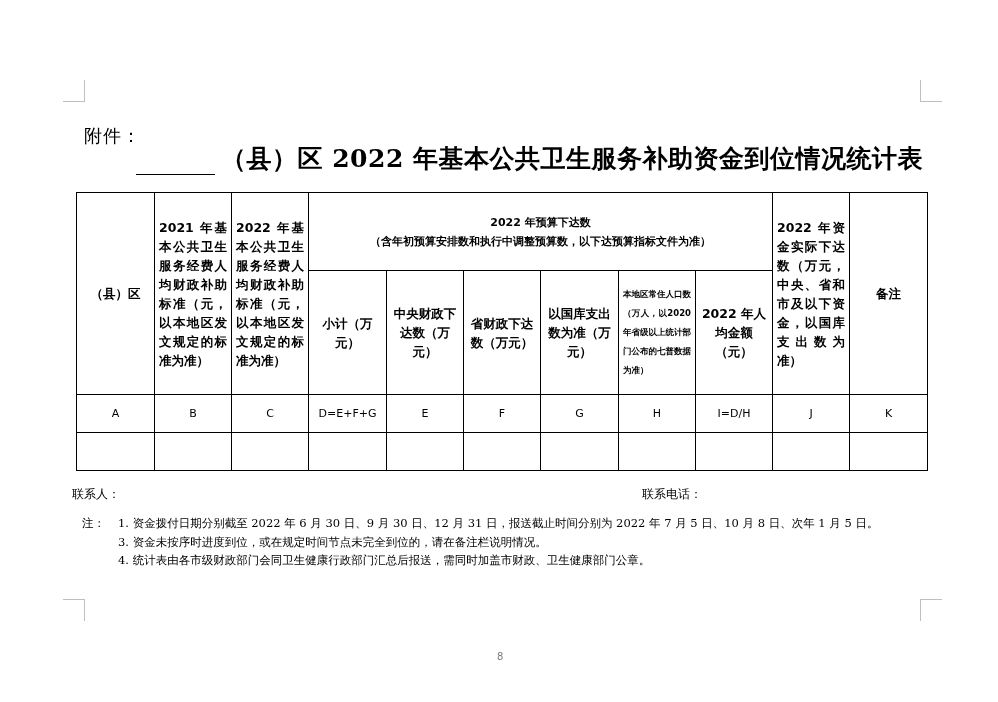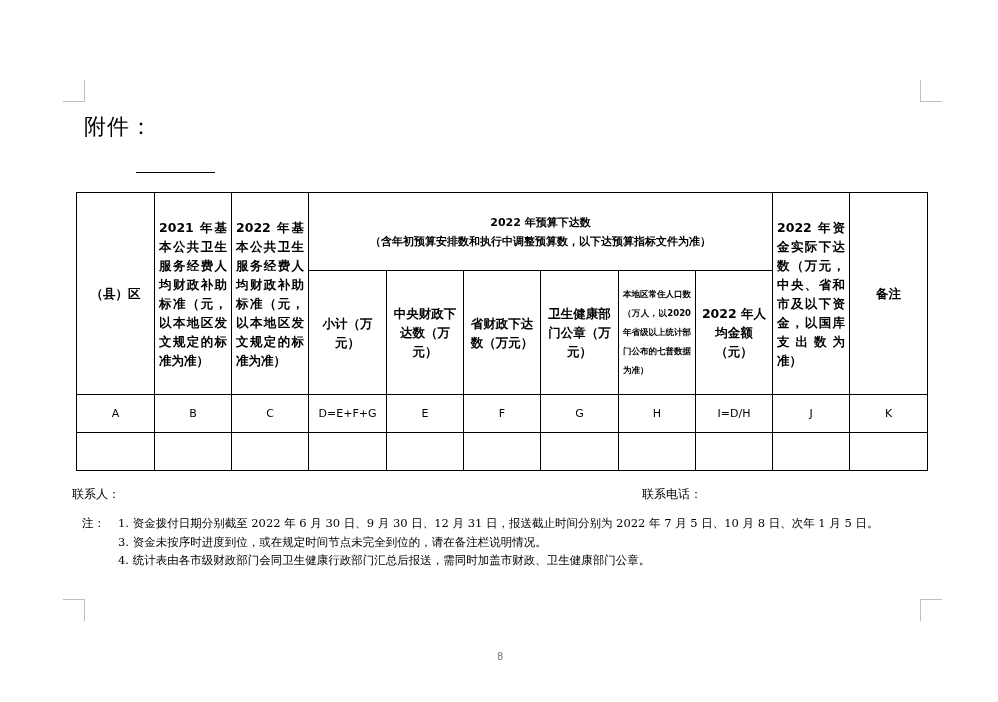--- a/index.html
+++ b/index.html
@@ -4,21 +4,21 @@
 <style>
   html, body { margin:0; padding:0; background:#ffffff; }
   body { width:998px; height:702px; position:relative; overflow:hidden;
          font-family:"DejaVu Sans", sans-serif; color:#000; }
   .corner { position:absolute; border-color:#bfbfbf; border-style:solid; width:21px; height:21px; }
   .c-tl { left:63px; top:80px; border-width:0 1px 1px 0; }
   .c-tr { left:920px; top:80px; border-width:0 0 1px 1px; }
   .c-bl { left:63px; top:599px; border-width:1px 1px 0 0; }
   .c-br { left:920px; top:599px; border-width:1px 0 0 1px; }
 
-  .attach { position:absolute; left:84px; top:112px; font-size:22px; letter-spacing:1px; }
+  .attach { position:absolute; left:84px; top:124px; font-size:18px; letter-spacing:1px; }
   .title { position:absolute; left:136px; top:142px; font-family:"DejaVu Serif", serif;
            font-weight:bold; font-size:25px; white-space:nowrap; letter-spacing:0.5px; }
   .title .blank { display:inline-block; width:79px; border-bottom:1.5px solid #000; height:30px; vertical-align:bottom; margin-right:6px; }
 
   table.stat { position:absolute; left:76px; top:192px; border-collapse:collapse; table-layout:fixed; }
   table.stat td { border:1.5px solid #000; padding:0 4px; font-size:12.5px; font-weight:bold;
                   line-height:19px; vertical-align:middle; }
   .ctr { text-align:center; }
   .jst { text-align:justify;margin-top:25px; }
   .small { font-size:8.5px !important; line-height:19px !important; }
@@ -34,21 +34,21 @@
 <body>
 
 <div class="corner c-tl"></div>
 <div class="corner c-tr"></div>
 <div class="corner c-bl"></div>
 <div class="corner c-br"></div>
 
 <div class="attach">附件：</div>
 
 <div class="title">
-  <span class="blank"></span>
+  <span class="blank"></span><span>（县）区 2022 年基本公共卫生服务补助资金到位情况统计表</span>
 </div>
 
 <table class="stat">
   <colgroup>
     <col style="width:78px">
       <col style="width:77px">
       <col style="width:77px">
     <col style="width:78px">
       <col style="width:77px">
       <col style="width:77px">
@@ -67,21 +67,21 @@
       <div>2022 年预算下达数</div>
       <div>（含年初预算安排数和执行中调整预算数，以下达预算指标文件为准）</div>
     </td>
     <td rowspan="2" class="jst">2022 年资金实际下达数（万元，中央、省和市及以下资金，以国库支出数为准）</td>
     <td rowspan="2" class="ctr">备注</td>
   </tr>
   <tr style="height:124px">
     <td class="ctr">小计（万元）</td>
     <td class="ctr">中央财政下达数（万元）</td>
     <td class="ctr">省财政下达数（万元）</td>
-    <td class="ctr">卫生健康部门公章（万元）</td>
+    <td class="ctr">以国库支出数为准（万元）</td>
     <td class="jst small">本地区常住人口数（万人，以2020年省级以上统计部门公布的七普数据为准）</td>
     <td class="ctr">2022 年人均金额（元）</td>
   </tr>
   <tr class="lbl" style="height:38px">
     <td>A</td>
     <td>B</td>
     <td>C</td>
     <td>D=E+F+G</td>
     <td>E</td>
     <td>F</td>

